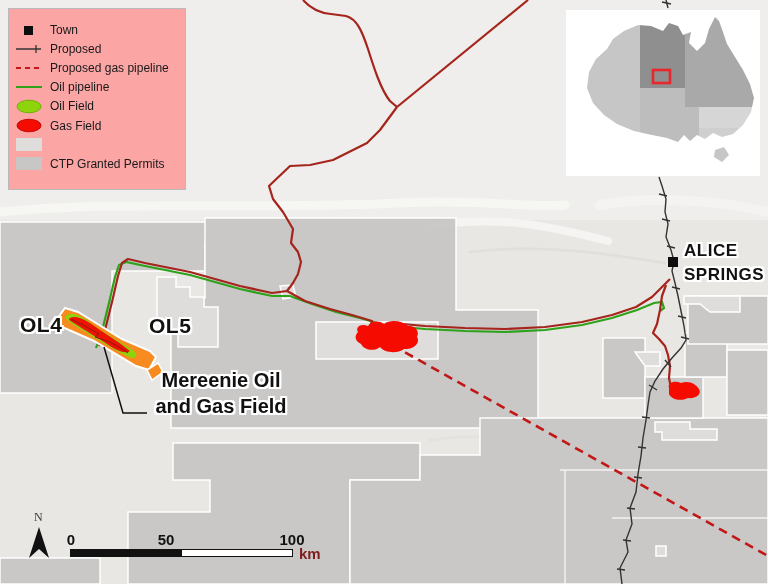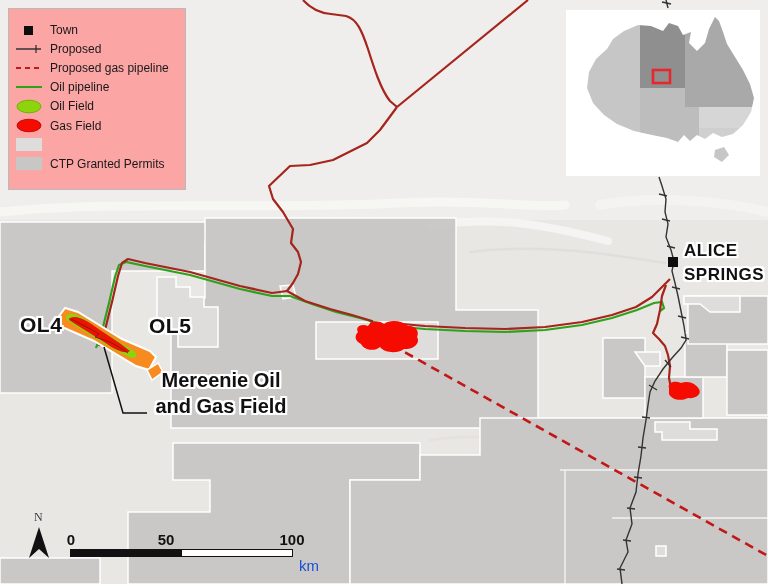--- a/index.html
+++ b/index.html
@@ -26,21 +26,21 @@
     padding:11px 6px 4px 5px;
   }
   .legend-row{display:flex;align-items:center;height:19.2px;}
   .legend-swatch{width:30px;flex:0 0 30px;display:flex;align-items:center;justify-content:center;}
   .legend-label{font-size:12px;color:#191919;margin-left:6px;white-space:nowrap;}
   
   .inset{position:absolute;left:566px;top:10px;width:194px;height:166px;background:#fff;}
   
   .scalebar{position:absolute;left:0;top:0;}
   .sb-num{position:absolute;font-size:15px;font-weight:600;color:#111;transform:translateX(-50%);}
-  .sb-unit{position:absolute;font-size:15px;font-weight:400;color:#1d4ed8;margin-top:12px;}
+  .sb-unit{position:absolute;font-size:15px;font-weight:700;color:#7f1d1d;}
   .sb-bar{position:absolute;left:70px;top:549px;width:223px;height:8px;border:1.6px solid #111;box-sizing:border-box;background:#fff;}
   .sb-half{position:absolute;left:0;top:0;width:50%;height:100%;background:#111;}
   .north{position:absolute;left:30px;top:510px;width:24px;height:52px;}
   .north-n{position:absolute;left:4px;top:0;font-size:12px;color:#3d3d3d;font-family:"Liberation Serif",serif;}
 </style>
 </head>
 <body>
 
 <div class="stage">
 

